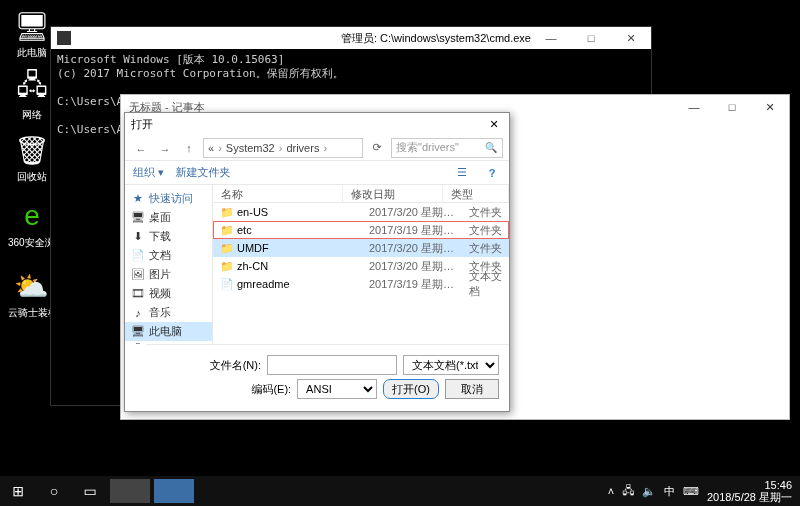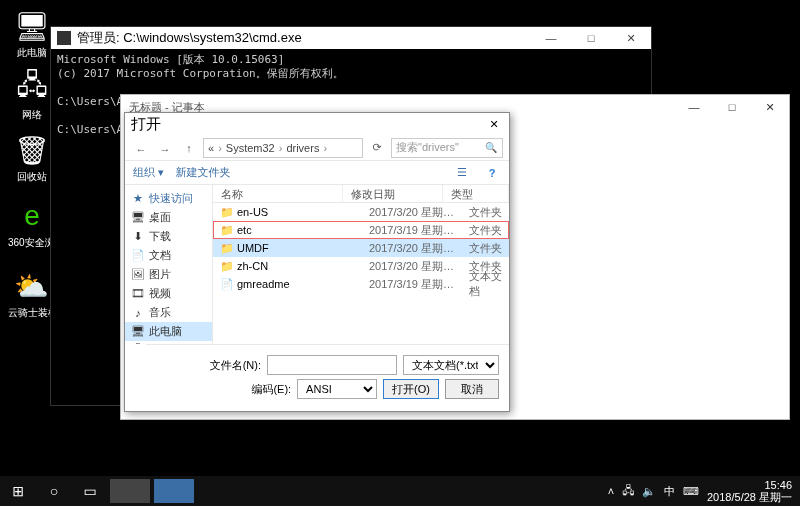--- a/index.html
+++ b/index.html
@@ -7,34 +7,34 @@
 
 
 .desktop-icon { position:absolute; left:8px; width:48px; text-align:center; cursor:pointer; }
 .desktop-icon .ic { width:36px; height:36px; margin:0 auto 2px; display:flex; align-items:center; justify-content:center; font-size:28px; }
 .desktop-icon .lbl { font-size:10px; color:#fff; white-space:nowrap; }
 
 
 .cmd { position:absolute; top:26px; left:50px; width:602px; height:380px; background:#000; border:1px solid #333; }
 .cmd .titlebar { height:22px; background:#fff; color:#000; display:flex; align-items:center; padding-left:6px; }
 .cmd .titlebar .ticon { width:14px; height:14px; background:#333; margin-right:6px; }
-.cmd .titlebar .title { flex:1; font-size:13px; }
+.cmd .titlebar .title { flex:1; font-size:11px;text-align:right; }
 .cmd .titlebar .wc { width:40px; height:22px; display:flex; align-items:center; justify-content:center; color:#444; }
 .cmd .body { padding:4px 6px; font-family:Consolas,monospace; font-size:11px; color:#ccc; line-height:14px; white-space:pre; }
 
 
 .notepad { position:absolute; top:94px; left:120px; width:670px; height:326px; background:#fff; color:#000; border:1px solid #bbb; }
 .notepad .titlebar { height:24px; display:flex; align-items:center; padding-left:8px; }
 .notepad .titlebar .title { flex:1; color:#555; font-size:11px;text-decoration:underline; }
 .notepad .titlebar .wc { width:38px; height:24px; display:flex; align-items:center; justify-content:center; color:#333; }
 
 
 .opendlg { position:absolute; top:112px; left:124px; width:386px; height:300px; background:#fff; color:#000; border:1px solid #888; box-shadow:2px 2px 8px rgba(0,0,0,.4); }
 .opendlg .dt { height:22px; display:flex; align-items:center; padding:0 6px; }
-.opendlg .dt .title { flex:1; font-size:15px; }
+.opendlg .dt .title { flex:1; font-size:11px; }
 .opendlg .dt .x { width:18px; text-align:center; cursor:pointer; }
 .opendlg .navrow { height:26px; display:flex; align-items:center; padding:0 6px; gap:4px; border-bottom:1px solid #e8e8e8; }
 .opendlg .navbtn { width:20px; height:20px; display:flex; align-items:center; justify-content:center; color:#555; }
 .opendlg .bc { flex:1; height:20px; border:1px solid #ccc; display:flex; align-items:center; padding:0 4px; font-size:11px; gap:4px; color:#444; }
 .opendlg .bc .sep { color:#888; }
 .opendlg .search { width:112px; height:20px; border:1px solid #ccc; display:flex; align-items:center; padding:0 4px; color:#999; font-size:11px; gap:4px; }
 .opendlg .search .sicon { font-size:10px; }
 
 .opendlg .toolrow { height:24px; display:flex; align-items:center; padding:0 8px; gap:12px; border-bottom:1px solid #e8e8e8; }
 .opendlg .toolrow .tb { color:#3a6ea5; font-size:11px; }
@@ -62,21 +62,21 @@
 .opendlg .filelist .fic.doc { color:#888; }
 .opendlg .filelist .row .c-name { width:124px; padding-left:2px; }
 .opendlg .filelist .row .c-date { width:100px; color:#666;margin-left:10px; }
 .opendlg .filelist .row .c-type { flex:1; color:#666; }
 
 .opendlg .btm { border-top:1px solid #e8e8e8; padding:6px 10px 8px;margin-left:21px; }
 .opendlg .brow { display:flex; align-items:center; gap:6px; margin-top:4px; justify-content:flex-end; }
 .opendlg .brow label { font-size:11px; white-space:nowrap; }
 .opendlg .brow input,.opendlg .brow select { height:20px; border:1px solid #aaa; font-size:11px; padding:0 4px; background:#fff; }
 .opendlg .brow .btn { height:20px; min-width:54px; border:1px solid #999; background:#efefef; font-size:11px; padding:0 8px; }
-.opendlg .brow .btn.primary { border-color:#2d7dd2; }
+.opendlg .brow .btn.primary { border-color:#2d7dd2;border-radius:7px; }
 
 
 .taskbar { position:absolute; bottom:0; left:0; right:0; height:30px; background:#111; display:flex; align-items:center; color:#fff; }
 .taskbar .tb-btn { width:36px; height:30px; display:flex; align-items:center; justify-content:center; font-size:14px; }
 .taskbar .tb-run { width:40px; height:24px; background:#444; margin:0 2px; }
 .taskbar .tray { margin-left:auto; display:flex; align-items:center; gap:8px; padding-right:8px; font-size:10px; }
 .taskbar .clock { text-align:right; line-height:12px; }
 </style>
 </head>
 <body>

